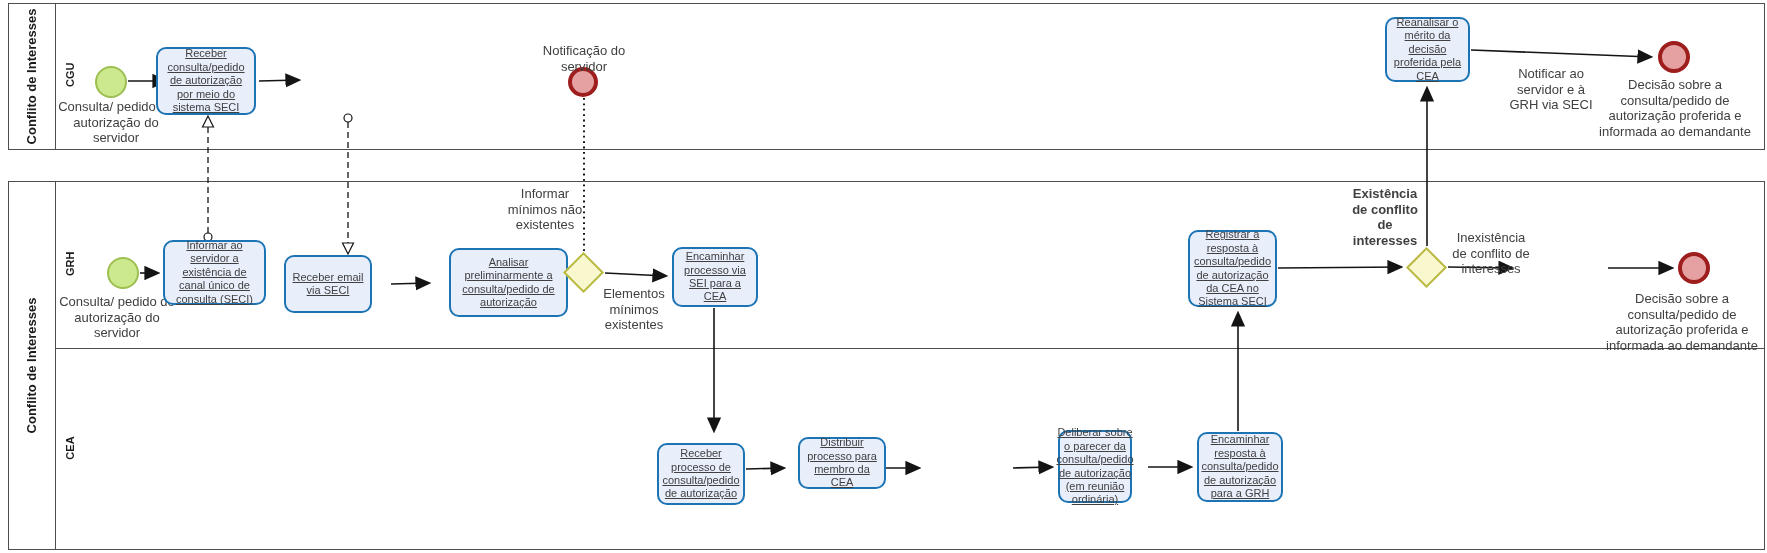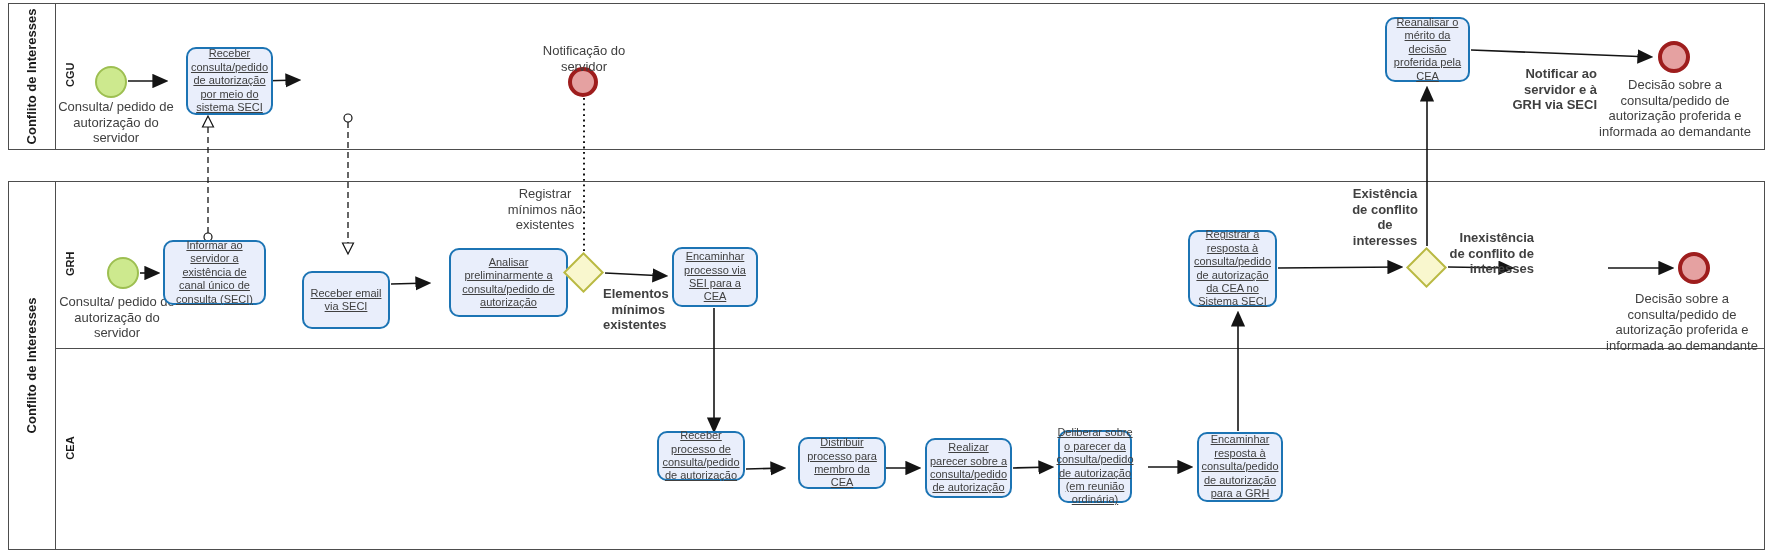--- a/index.html
+++ b/index.html
@@ -23,21 +23,21 @@
   }
   .event{position:absolute;z-index:3;box-sizing:border-box;border-radius:50%;}
   .event.start{width:32px;height:32px;background:var(--start-fill);border:2.5px solid var(--start-border);}
   .event.end{width:32px;height:32px;background:var(--end-fill);border:4px solid var(--end-border);}
   .event.end.small{width:30px;height:30px;}
   .gateway{
     position:absolute;z-index:3;box-sizing:border-box;width:29px;height:29px;
     transform:rotate(45deg);background:var(--gateway-fill);border:2px solid var(--gateway-border);
   }
   .flabel{position:absolute;z-index:3;font-size:13px;line-height:1.2;text-align:center;}
-  .flabel.left{text-align:right;font-weight:bold;}
+  .flabel.left{text-align:center;}
 </style>
 </head>
 <body>
 
 <div class="canvas">
 
   <div class="pool" style="left:8px;top:3px;width:1755px;height:145px;">
     <div class="pool-head">
       <span>Conflito de Interesses</span>
     </div>
@@ -95,43 +95,42 @@
       <circle cx="208" cy="237" r="4" fill="#fff" stroke="#141414" stroke-width="1.2"></circle>
       <path d="M208,116 L202.5,127 L213.5,127 z" fill="#fff" stroke="#141414" stroke-width="1.2"></path>
       <path d="M348,122 L348,243" stroke="#141414" stroke-width="1.3" fill="none" stroke-dasharray="6,4"></path>
       <circle cx="348" cy="118" r="4" fill="#fff" stroke="#141414" stroke-width="1.2"></circle>
       <path d="M348,254 L342.5,243 L353.5,243 z" fill="#fff" stroke="#141414" stroke-width="1.2"></path>
     </g>
   </svg>
 
   <div class="event start" style="left:95px;top:66px;"></div>
   <div class="flabel" style="left:57px;top:99px;width:118px;">Consulta/ pedido de autorização do servidor</div>
-  <div class="task" style="left:186px;top:47px;width:87px;height:68px;">Receber consulta/pedido de autorização por meio do sistema SECI</div>
+  <div class="task" style="left:156px;top:47px;width:100px;height:68px;">Receber consulta/pedido de autorização por meio do sistema SECI</div>
   <div class="event end small" style="left:568px;top:67px;"></div>
   <div class="flabel" style="left:519px;top:43px;width:130px;">Notificação do servidor</div>
   <div class="task" style="left:1385px;top:17px;width:85px;height:65px;">Reanalisar o mérito da decisão proferida pela CEA</div>
   <div class="event end" style="left:1658px;top:41px;"></div>
   <div class="flabel" style="left:1591px;top:77px;width:168px;">Decisão sobre a consulta/pedido de autorização proferida e informada ao demandante</div>
   <div class="flabel left" style="left:1505px;top:66px;width:92px;">Notificar ao servidor e à GRH via SECI</div>
 
   <div class="event start" style="left:107px;top:257px;"></div>
   <div class="flabel" style="left:58px;top:294px;width:118px;">Consulta/ pedido de autorização do servidor</div>
   <div class="task" style="left:163px;top:240px;width:103px;height:65px;">Informar ao servidor a existência de canal único de consulta (SECI)</div>
-  <div class="task" style="left:302px;top:255px;width:88px;height:58px;margin-top:16px;">Receber email via SECI</div>
+  <div class="task" style="left:284px;top:255px;width:88px;height:58px;">Receber email via SECI</div>
   <div class="task" style="left:449px;top:248px;width:119px;height:69px;">Analisar preliminarmente a consulta/pedido de autorização</div>
   <div class="gateway" style="left:569px;top:258px;"></div>
-  <div class="flabel" style="left:500px;top:186px;width:90px;">Registrar mínimos não existentes</div>
+  <div class="flabel" style="left:500px;top:186px;width:90px;">Informar mínimos não existentes</div>
   <div class="flabel left" style="left:603px;top:286px;width:62px;">Elementos mínimos existentes</div>
   <div class="task" style="left:1188px;top:230px;width:89px;height:77px;">Registrar a resposta à consulta/pedido de autorização da CEA no Sistema SECI</div>
   <div class="task" style="left:672px;top:247px;width:86px;height:60px;">Encaminhar processo via SEI para a CEA</div>
   <div class="gateway" style="left:1412px;top:253px;"></div>
   <div class="flabel" style="left:1347px;top:186px;width:76px;font-weight:bold;">Existência de conflito de interesses</div>
   <div class="flabel left" style="left:1448px;top:230px;width:86px;">Inexistência de conflito de interesses</div>
   <div class="event end" style="left:1678px;top:252px;"></div>
   <div class="flabel" style="left:1600px;top:291px;width:164px;">Decisão sobre a consulta/pedido de autorização proferida e informada ao demandante</div>
 
-  <div class="task" style="left:657px;top:431px;width:88px;height:50px;">Receber processo de consulta/pedido de autorização</div>
+  <div class="task" style="left:657px;top:443px;width:88px;height:62px;">Receber processo de consulta/pedido de autorização</div>
   <div class="task" style="left:798px;top:437px;width:88px;height:52px;">Distribuir processo para membro da CEA</div>
-  <div class="task" style="left:925px;top:438px;width:87px;height:60px;">Realizar parecer sobre a consulta/pedido de autorização</div>
   <div class="task" style="left:1058px;top:430px;width:74px;height:73px;">Deliberar sobre o parecer da consulta/pedido de autorização (em reunião ordinária)</div>
   <div class="task" style="left:1197px;top:432px;width:86px;height:70px;">Encaminhar resposta à consulta/pedido de autorização para a GRH</div>
 
 </div>
 
 </body></html>

